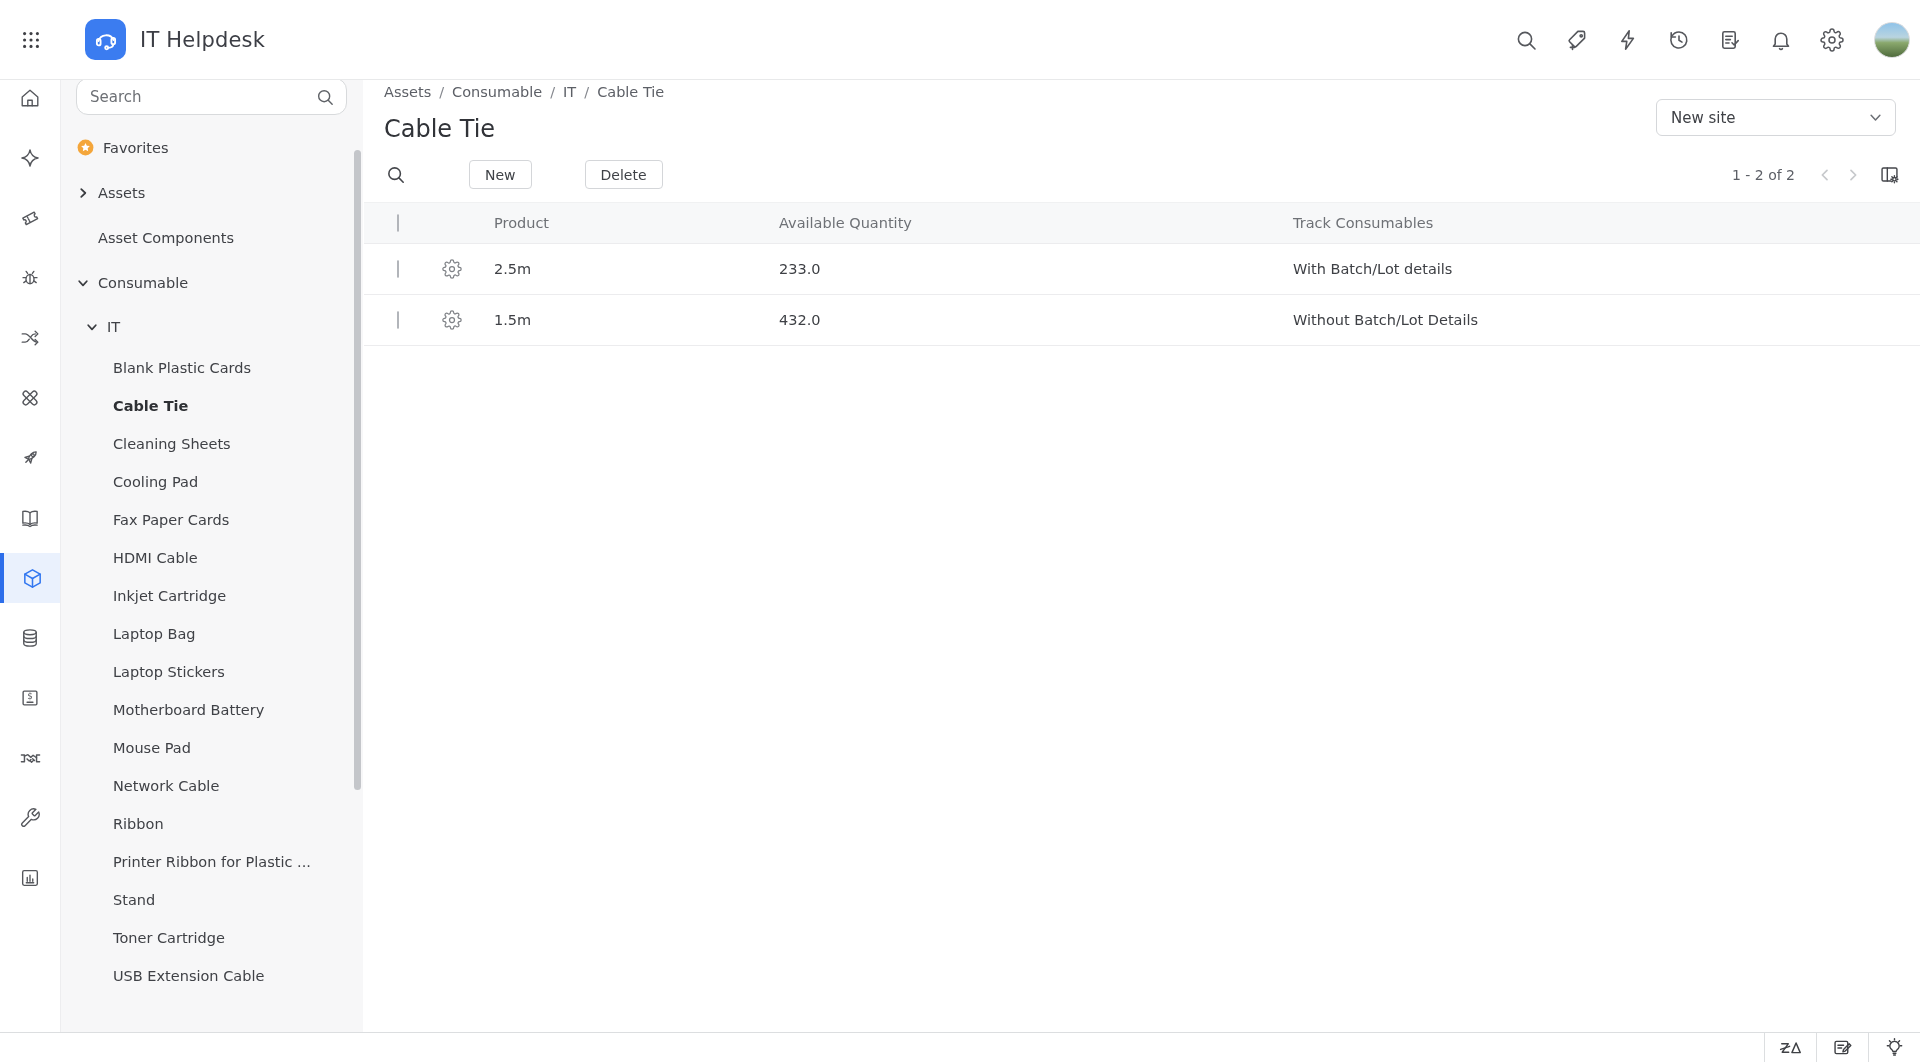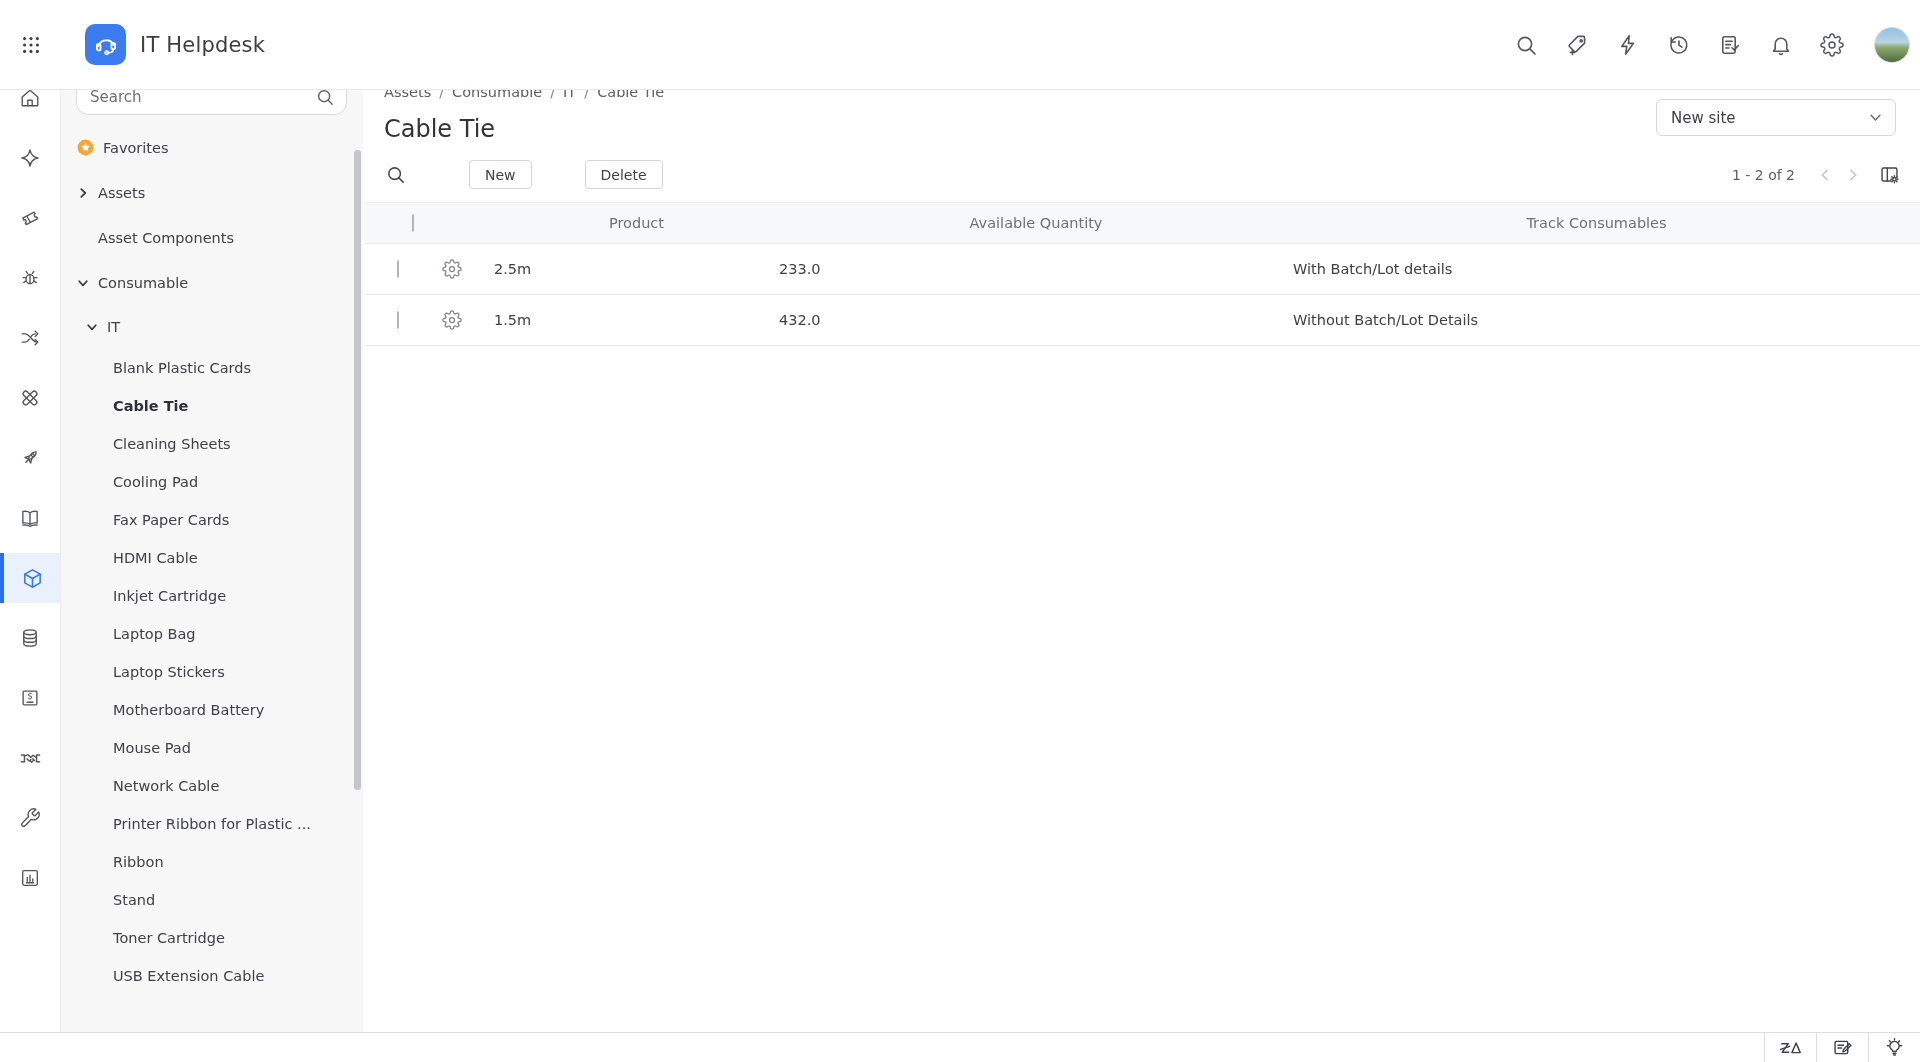--- a/index.html
+++ b/index.html
@@ -2,21 +2,21 @@
 <html><head>
 <meta charset="utf-8">
 <style>
   * { margin:0; padding:0; box-sizing:border-box; }
   html,body { width:1920px; height:1062px; overflow:hidden; background:#fff;
     font-family:"DejaVu Sans","Liberation Sans",sans-serif; color:#3f4146; }
   svg { display:block; }
   .ic { stroke:#55575c; fill:none; stroke-width:1.5; stroke-linecap:round; stroke-linejoin:round; }
 
   
-  .header { position:absolute; top:0; left:0; right:0; height:90px; background:#fff;
+  .header { position:absolute; top:0; left:0; right:0; height:80px; background:#fff;
     border-bottom:1px solid #e8e9ea; display:flex; align-items:center; z-index:30; }
   .appgrid { width:61px; display:flex; justify-content:center; cursor:pointer; }
   .logo { width:41px; height:41px; border-radius:10px; background:#3b7cf0; margin-left:24px;
     display:flex; align-items:center; justify-content:center; }
   .app-title { font-size:21px; color:#3c3e45; margin-left:14px; letter-spacing:.2px; }
   .hspacer { flex:1; }
   .hicons { display:flex; align-items:center; gap:25px; padding-right:10px; }
   .hbtn { width:26px; height:26px; display:flex; align-items:center; justify-content:center; cursor:pointer; }
   .avatar { width:36px; height:36px; border-radius:50%; margin-left:4px; cursor:pointer;
     background:linear-gradient(180deg,#8fc3e9 0%,#b9d4e0 42%,#8aa86d 58%,#4f6b3c 100%);
@@ -73,21 +73,21 @@
   .btn.del { margin-left:12px; }
   .tb-right { margin-left:auto; display:flex; align-items:center; padding-right:20px; }
   .pag-text { font-size:14px; color:#5c5f66; }
   .pg-chev { margin-left:22px; cursor:default; }
   .pg-chev + .pg-chev { margin-left:12px; }
   .col-btn { margin-left:18px; cursor:pointer; }
 
   .table { position:absolute; top:131px; left:0; right:0; }
   .trw { display:grid; grid-template-columns:44px 47px 304px 514px 1fr; align-items:center;
     padding:0 20px; border-bottom:1px solid #ececee; }
-  .trw.head { height:42px; background:#f7f8f9; font-size:14.5px; color:#6e7176; border-top:1px solid #f0f1f2;text-align:center;}
+  .trw.head { height:42px; background:#f7f8f9; font-size:14.5px; color:#6e7176; border-top:1px solid #f0f1f2;}
   .trw.row { height:51px; font-size:14.5px; color:#3e4045; }
   .cell-prod { padding-left:19px; }
   .cbx { width:17px; height:17px; border:1px solid #b2b5ba; border-radius:4px; background:#fff;
     margin-left:13px; cursor:pointer; }
   .rgear { margin-left:14px; cursor:pointer; }
   .rgear .ic { stroke:#7f8287; }
 
   
   .footer { position:absolute; bottom:0; left:0; right:0; height:30px; background:#fff;
     border-top:1px solid #dcdee0; display:flex; justify-content:flex-end; z-index:40; }
@@ -345,24 +345,24 @@
     <div class="trow h38 leaf">
         <span class="tlabel">Motherboard Battery</span>
       </div>
     <div class="trow h38 leaf">
         <span class="tlabel">Mouse Pad</span>
       </div>
     <div class="trow h38 leaf">
         <span class="tlabel">Network Cable</span>
       </div>
     <div class="trow h38 leaf">
+        <span class="tlabel">Ribbon</span>
+      </div>
+    <div class="trow h38 leaf">
         <span class="tlabel">Printer Ribbon for Plastic ...</span>
-      </div>
-    <div class="trow h38 leaf">
-        <span class="tlabel">Ribbon</span>
       </div>
     <div class="trow h38 leaf">
         <span class="tlabel">Stand</span>
       </div>
     <div class="trow h38 leaf">
         <span class="tlabel">Toner Cartridge</span>
       </div>
     <div class="trow h38 leaf">
         <span class="tlabel">USB Extension Cable</span>
       </div>

